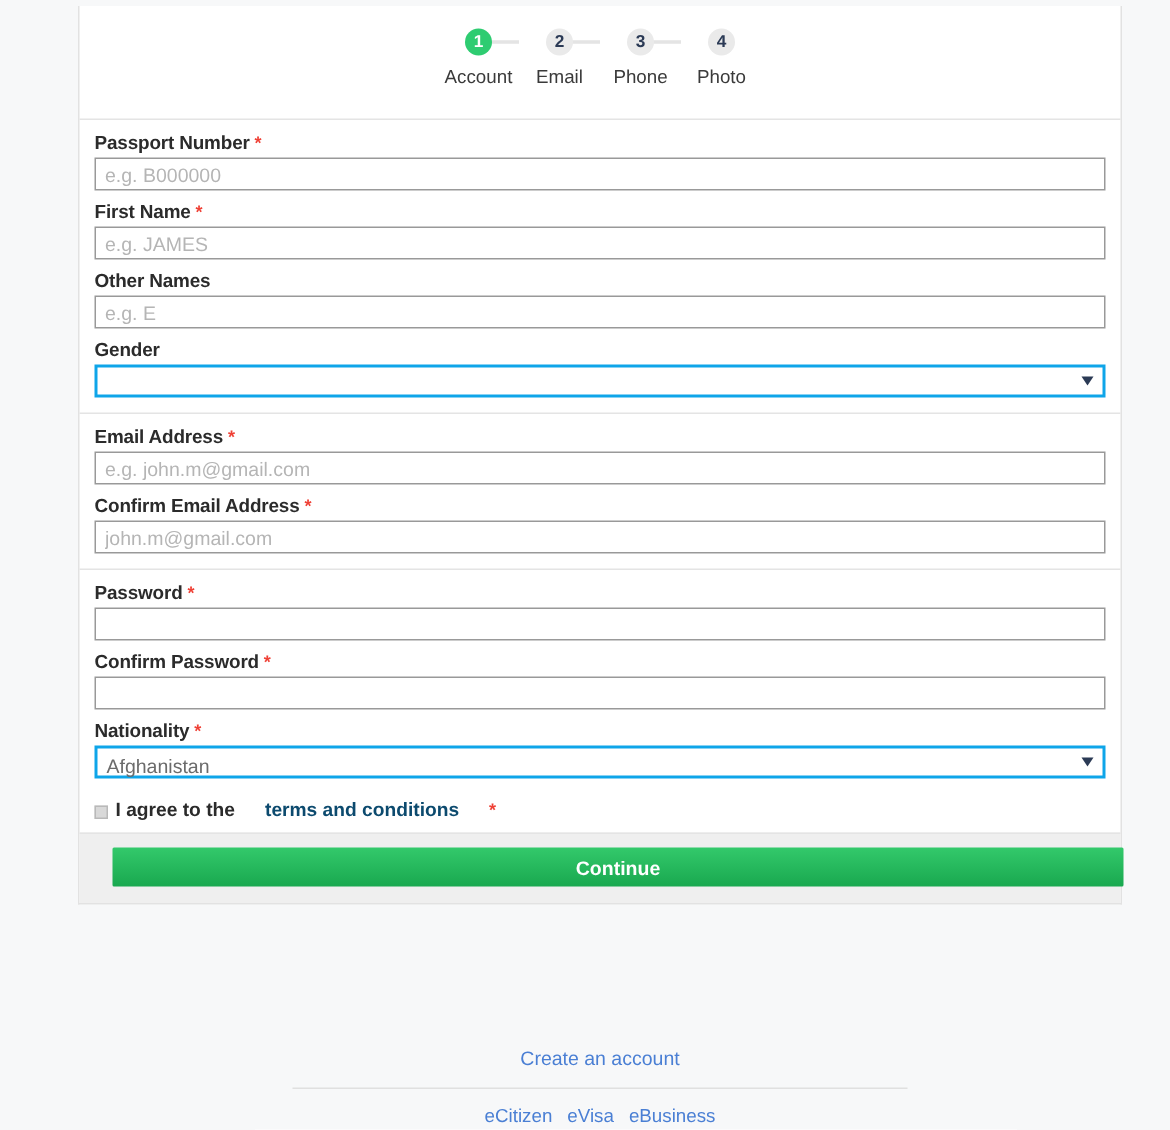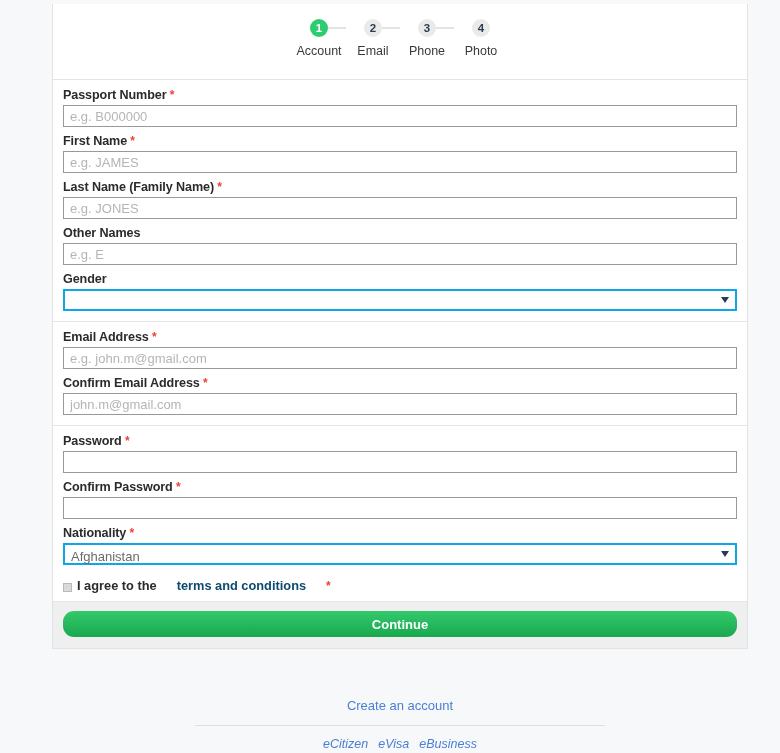--- a/index.html
+++ b/index.html
@@ -213,21 +213,22 @@
     display: block;
     width: 100%;
     height: 26px;
     border: none;
     background: linear-gradient(to bottom, #33c96b 0%, #19a84f 100%);
     color: #ffffff;
     font-family: "Liberation Sans", sans-serif;
     font-size: 13px;
     font-weight: bold;
     cursor: pointer;
-    border-radius: 11px;
+    border-radius: 1px;
+    margin-left: 12px;
   }
 
   
   .page-footer {
     position: absolute;
     left: 10px;
     top: 698px;
     width: 780px;
     text-align: center;
   }
@@ -244,21 +245,20 @@
     margin: 12px auto 0 auto;
   }
   .bottom-links {
     margin-top: 11px;
     font-size: 12.5px;
   }
   .bottom-links a {
     color: #4a7fd4;
     text-decoration: none;
     margin: 0 5px;
-    font-style: italic;
   }
 </style>
 </head>
 <body>
 
 <div class="page">
 
   <div class="panel">
 
     <div class="steps-wrap">
@@ -301,24 +301,20 @@
         <div class="section first">
           <div class="field">
             <label class="lbl"><span>Passport Number</span><span class="req"> *</span></label>
             <input class="txt" type="text" placeholder="e.g. B000000" style="">
           </div>
           <div class="field">
             <label class="lbl"><span>First Name</span><span class="req"> *</span></label>
             <input class="txt" type="text" placeholder="e.g. JAMES" style="">
           </div>
           <div class="field">
-            <label class="lbl"><span>Last Name (Family Name)</span><span class="req"> *</span></label>
-            <input class="txt" type="text" placeholder="e.g. JONES" style="">
-          </div>
-          <div class="field">
             <label class="lbl"><span>Other Names</span></label>
             <input class="txt" type="text" placeholder="e.g. E" style="">
           </div>
           <div class="field">
             <label class="lbl"><span>Gender</span></label>
             <div class="selectbox">
               <span class="sel-text"></span>
               <span class="arrow"></span>
             </div>
           </div>

